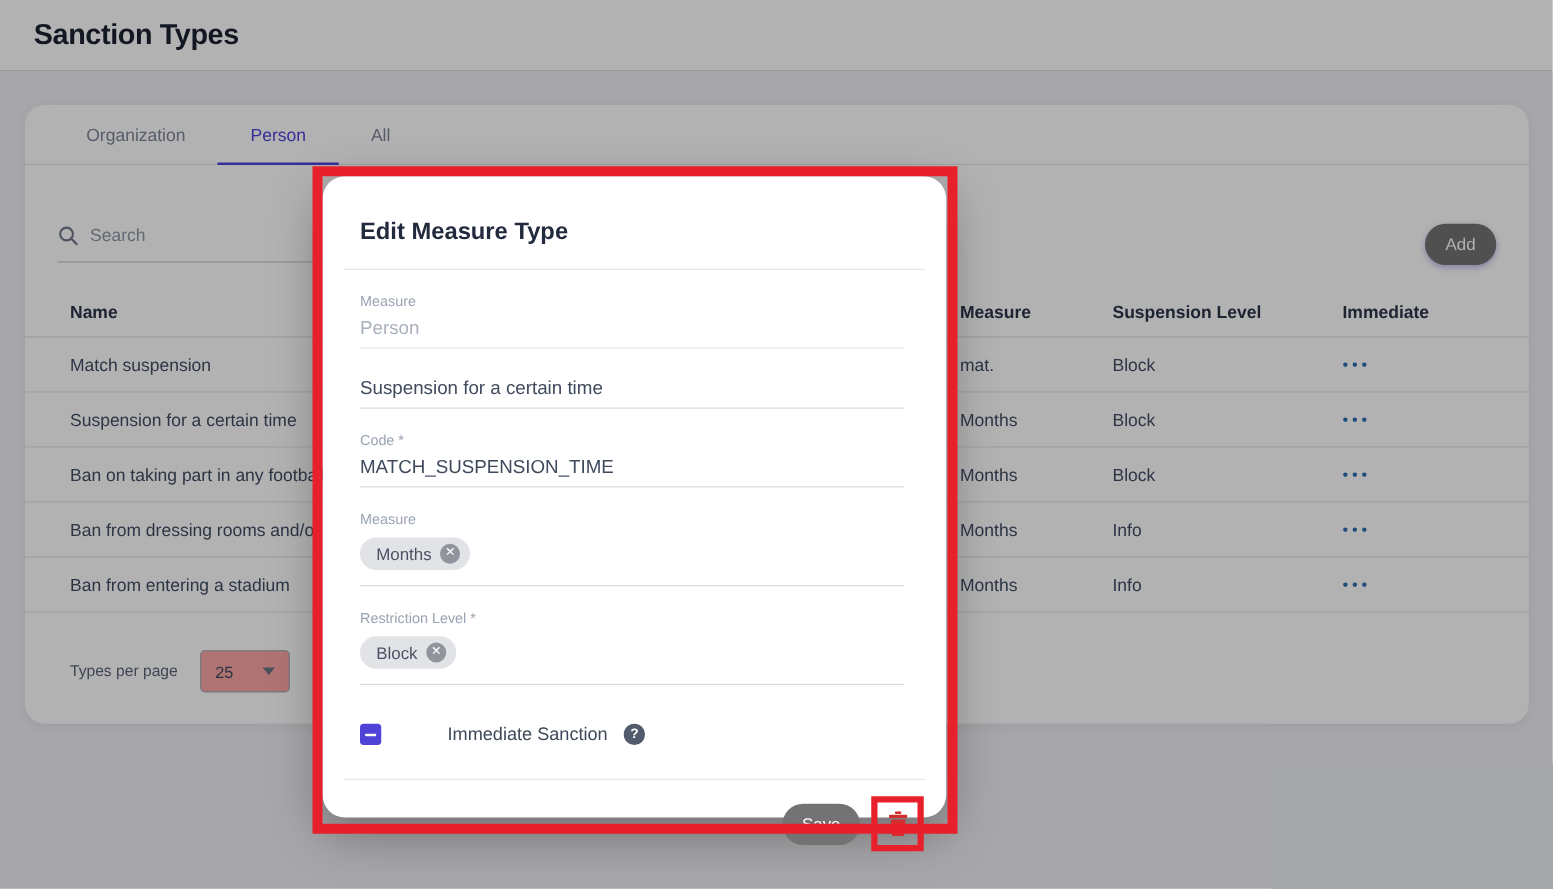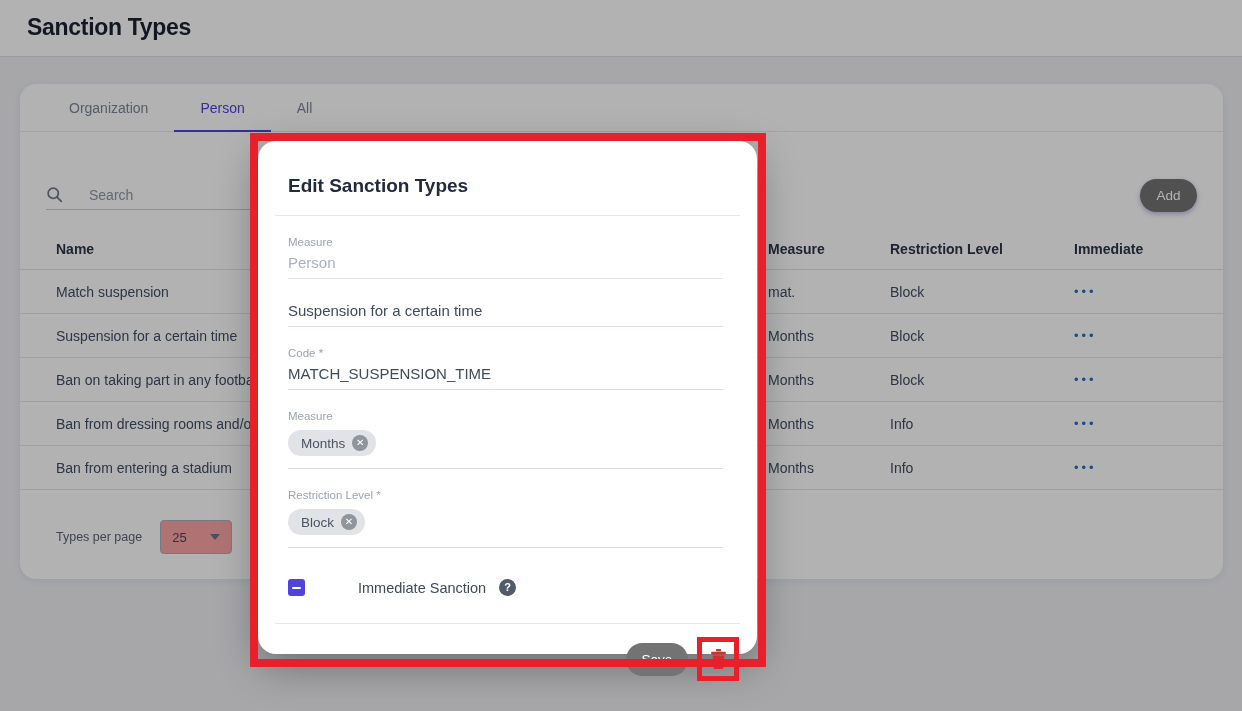--- a/index.html
+++ b/index.html
@@ -11,21 +11,21 @@
   .topbar { position:absolute; left:0; top:0; width:1242px; height:57px; background:#ffffff; border-bottom:1px solid #dfe0e6; z-index:1; }
   .page-title { position:absolute; left:27px; top:14px; font-size:23px; font-weight:800; color:#1a2130; letter-spacing:-0.3px; }
 
   .card { position:absolute; left:20px; top:84px; width:1203px; height:495px; background:#ffffff; border-radius:16px; box-shadow:0 2px 10px rgba(40,50,80,0.08); z-index:1; }
 
   .tabs { position:absolute; left:0; top:0; right:0; height:48px; display:flex; padding-left:23px; border-bottom:1px solid #e6e8ee; }
   .tab { position:relative; padding:0 26px; display:flex; align-items:center; font-size:14px; color:#7d8696; cursor:pointer; }
   .tab.active { color:#4f43d8; }
   .tab.active::after { content:""; position:absolute; left:0; right:0; bottom:-1px; height:2px; background:#4f43d8; }
 
-  .search { position:absolute; left:26px; top:96px; width:300px; height:30px; display:flex; align-items:center; gap:26px; border-bottom:1px solid #c9cdd5; }
+  .search { position:absolute; left:26px; top:96px; width:300px; height:30px; display:flex; align-items:flex-start; gap:9px; border-bottom:1px solid #c9cdd5; }
   .search svg { flex:0 0 auto; }
   .search input { border:none; outline:none; flex:1; font-size:14px; color:#3f4a5c; font-family:inherit; background:transparent; }
   .search input::placeholder { color:#8e97a6; }
 
   .add-btn { position:absolute; right:26px; top:95px; width:57px; height:33px; border:none; border-radius:17px; background:#737373; color:#ffffff; font-size:13.5px; font-family:inherit; cursor:pointer; box-shadow:0 2px 5px rgba(60,50,180,0.35); }
 
   .table { position:absolute; left:0; right:0; top:144px; }
   .thead, .trow { display:grid; grid-template-columns:712px 122px 184px 1fr; align-items:center; padding-left:36px; padding-right:26px; }
   .thead { height:42px; border-bottom:1px solid #dfe3e9; font-size:14px; font-weight:700; color:#2b3448; }
   .trow { height:44px; border-bottom:1px solid #e3e6ec; font-size:14px; color:#414d63; }
@@ -98,21 +98,21 @@
       </svg>
       <input placeholder="Search" style="">
     </div>
 
     <button class="add-btn">Add</button>
 
     <div class="table">
       <div class="thead">
         <div>Name</div>
         <div>Measure</div>
-        <div>Restriction Level</div>
+        <div>Suspension Level</div>
         <div>Immediate</div>
       </div>
 
       <div class="trow">
         <div class="cell-name">Match suspension</div>
         <div>mat.</div>
         <div>Block</div>
         <div class="more">•••</div>
       </div>
       <div class="trow">
@@ -147,21 +147,21 @@
         <span>25</span>
         <span class="caret"></span>
       </div>
       <span class="range">1 - 5</span>
     </div>
   </div>
 
   <div class="backdrop"></div>
 
   <div class="modal">
-    <div class="modal-title">Edit Sanction Types</div>
+    <div class="modal-title">Edit Measure Type</div>
     <div class="m-divider"></div>
 
     <div class="m-body">
       <div class="field">
         <div class="f-label">Measure</div>
         <input class="f-value disabled" disabled="" value="Person" style="">
       </div>
 
       <div class="field">
         <input class="f-value" value="Suspension for a certain time" style="">

